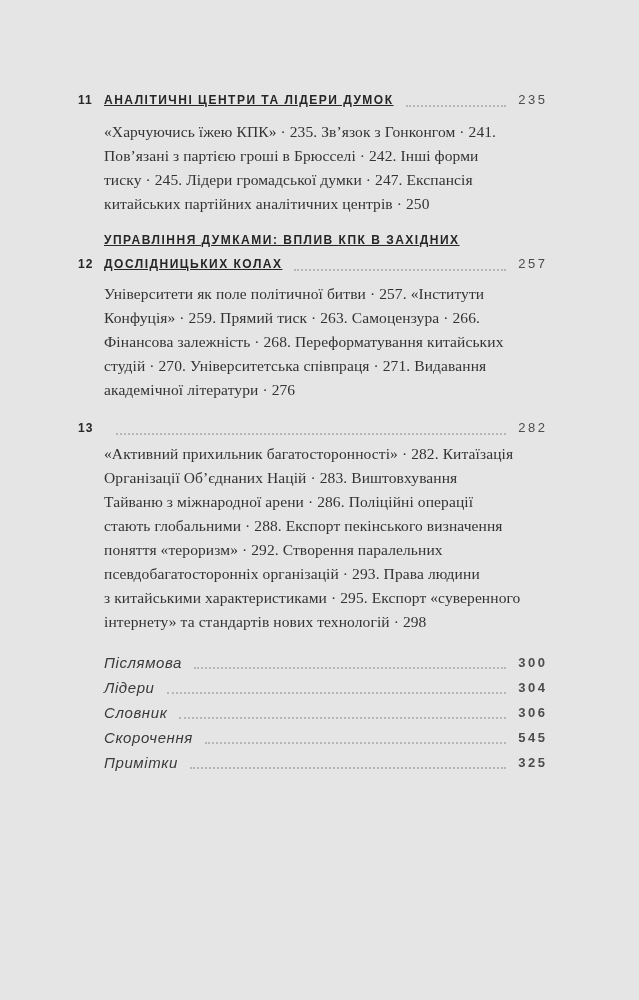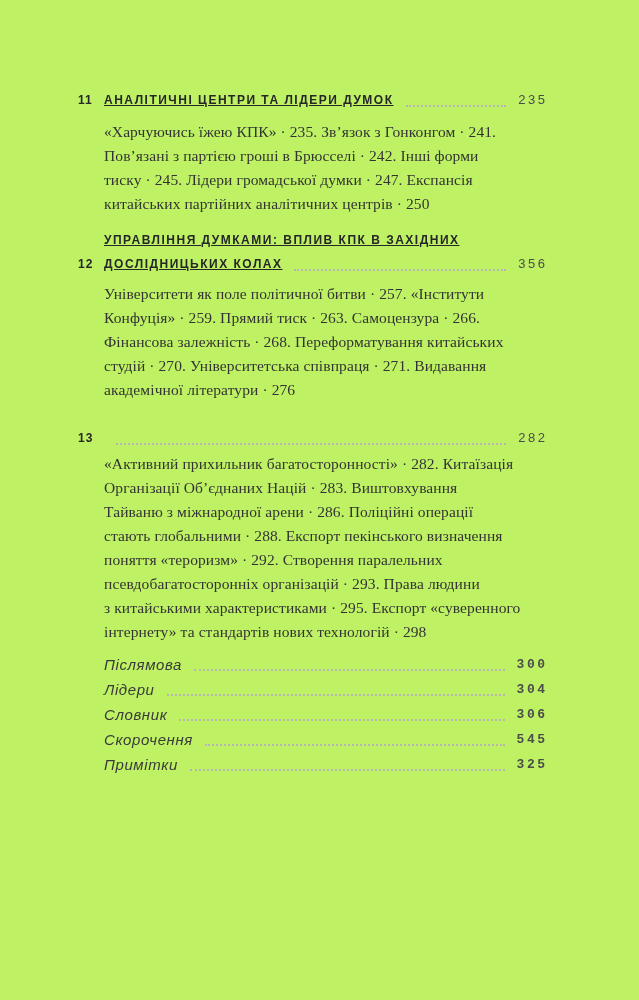--- a/index.html
+++ b/index.html
@@ -1,19 +1,19 @@
 <!DOCTYPE html>
 <html><head>
 <meta charset="utf-8">
 <style>
   html,body{margin:0;padding:0;}
   .page{
     position:relative;
     width:639px;height:1000px;
-    background:#bef264;
+    background:#e5e5e5;
     overflow:hidden;
     box-sizing:border-box;
   }
   .toc{
     box-sizing:border-box;
     padding:88px 94px 0 78px;
   }
   
   .head-row{
     display:flex;
@@ -53,40 +53,40 @@
     margin:8px 0 0 26px;
     font-family:"Liberation Serif",serif;
     font-size:15.5px;
     line-height:24px;
     letter-spacing:0.1px;
     color:#333333;
     white-space:pre-line;
   }
   .chapter-12{margin-top:12px;}
   .chapter-12 .summary{margin-top:6px;}
-  .chapter-13{margin-top:24px;}
+  .chapter-13{margin-top:14px;}
   .chapter-13 .summary{margin-top:2px;}
   
-  .backmatter{margin-top:8px;}
+  .backmatter{margin-top:16px;}
   .bm-row{
     display:flex;
     align-items:flex-end;
     line-height:25px;
     margin-left:26px;
   }
   .bm-label{
     flex:none;
     font-family:"Liberation Sans",sans-serif;
     font-style:italic;
     font-size:15px;
     letter-spacing:0.6px;
     color:#3a3a3a;
   }
   .bm-row .leader{margin-bottom:6px;}
-  .bm-row .pg{font-weight:bold;font-family:Liberation Mono, monospace;}
+  .bm-row .pg{font-weight:bold;}
 </style>
 </head>
 <body>
 
 <div class="page">
   <div class="toc">
 
     <div class="chapter chapter-11">
       <div class="head-row">
         <span class="chap-num">11</span>
@@ -107,21 +107,21 @@
     <div class="chapter chapter-12">
       <div class="head-row">
         <span class="chap-num">12</span>
         <div class="head-col">
           <div class="head-line">
             <span class="head-title">Управління думками: вплив КПК в західних</span>
           </div>
           <div class="head-line">
             <span class="head-title">дослідницьких колах</span>
             <span class="leader"></span>
-            <span class="pg">356</span>
+            <span class="pg">257</span>
           </div>
         </div>
       </div>
       <div class="summary">Університети як поле політичної битви · 257. «Інститути
 Конфуція» · 259. Прямий тиск · 263. Самоцензура · 266.
 Фінансова залежність · 268. Переформатування китайських
 студій · 270. Університетська співпраця · 271. Видавання
 академічної літератури · 276</div>
     </div>
 

